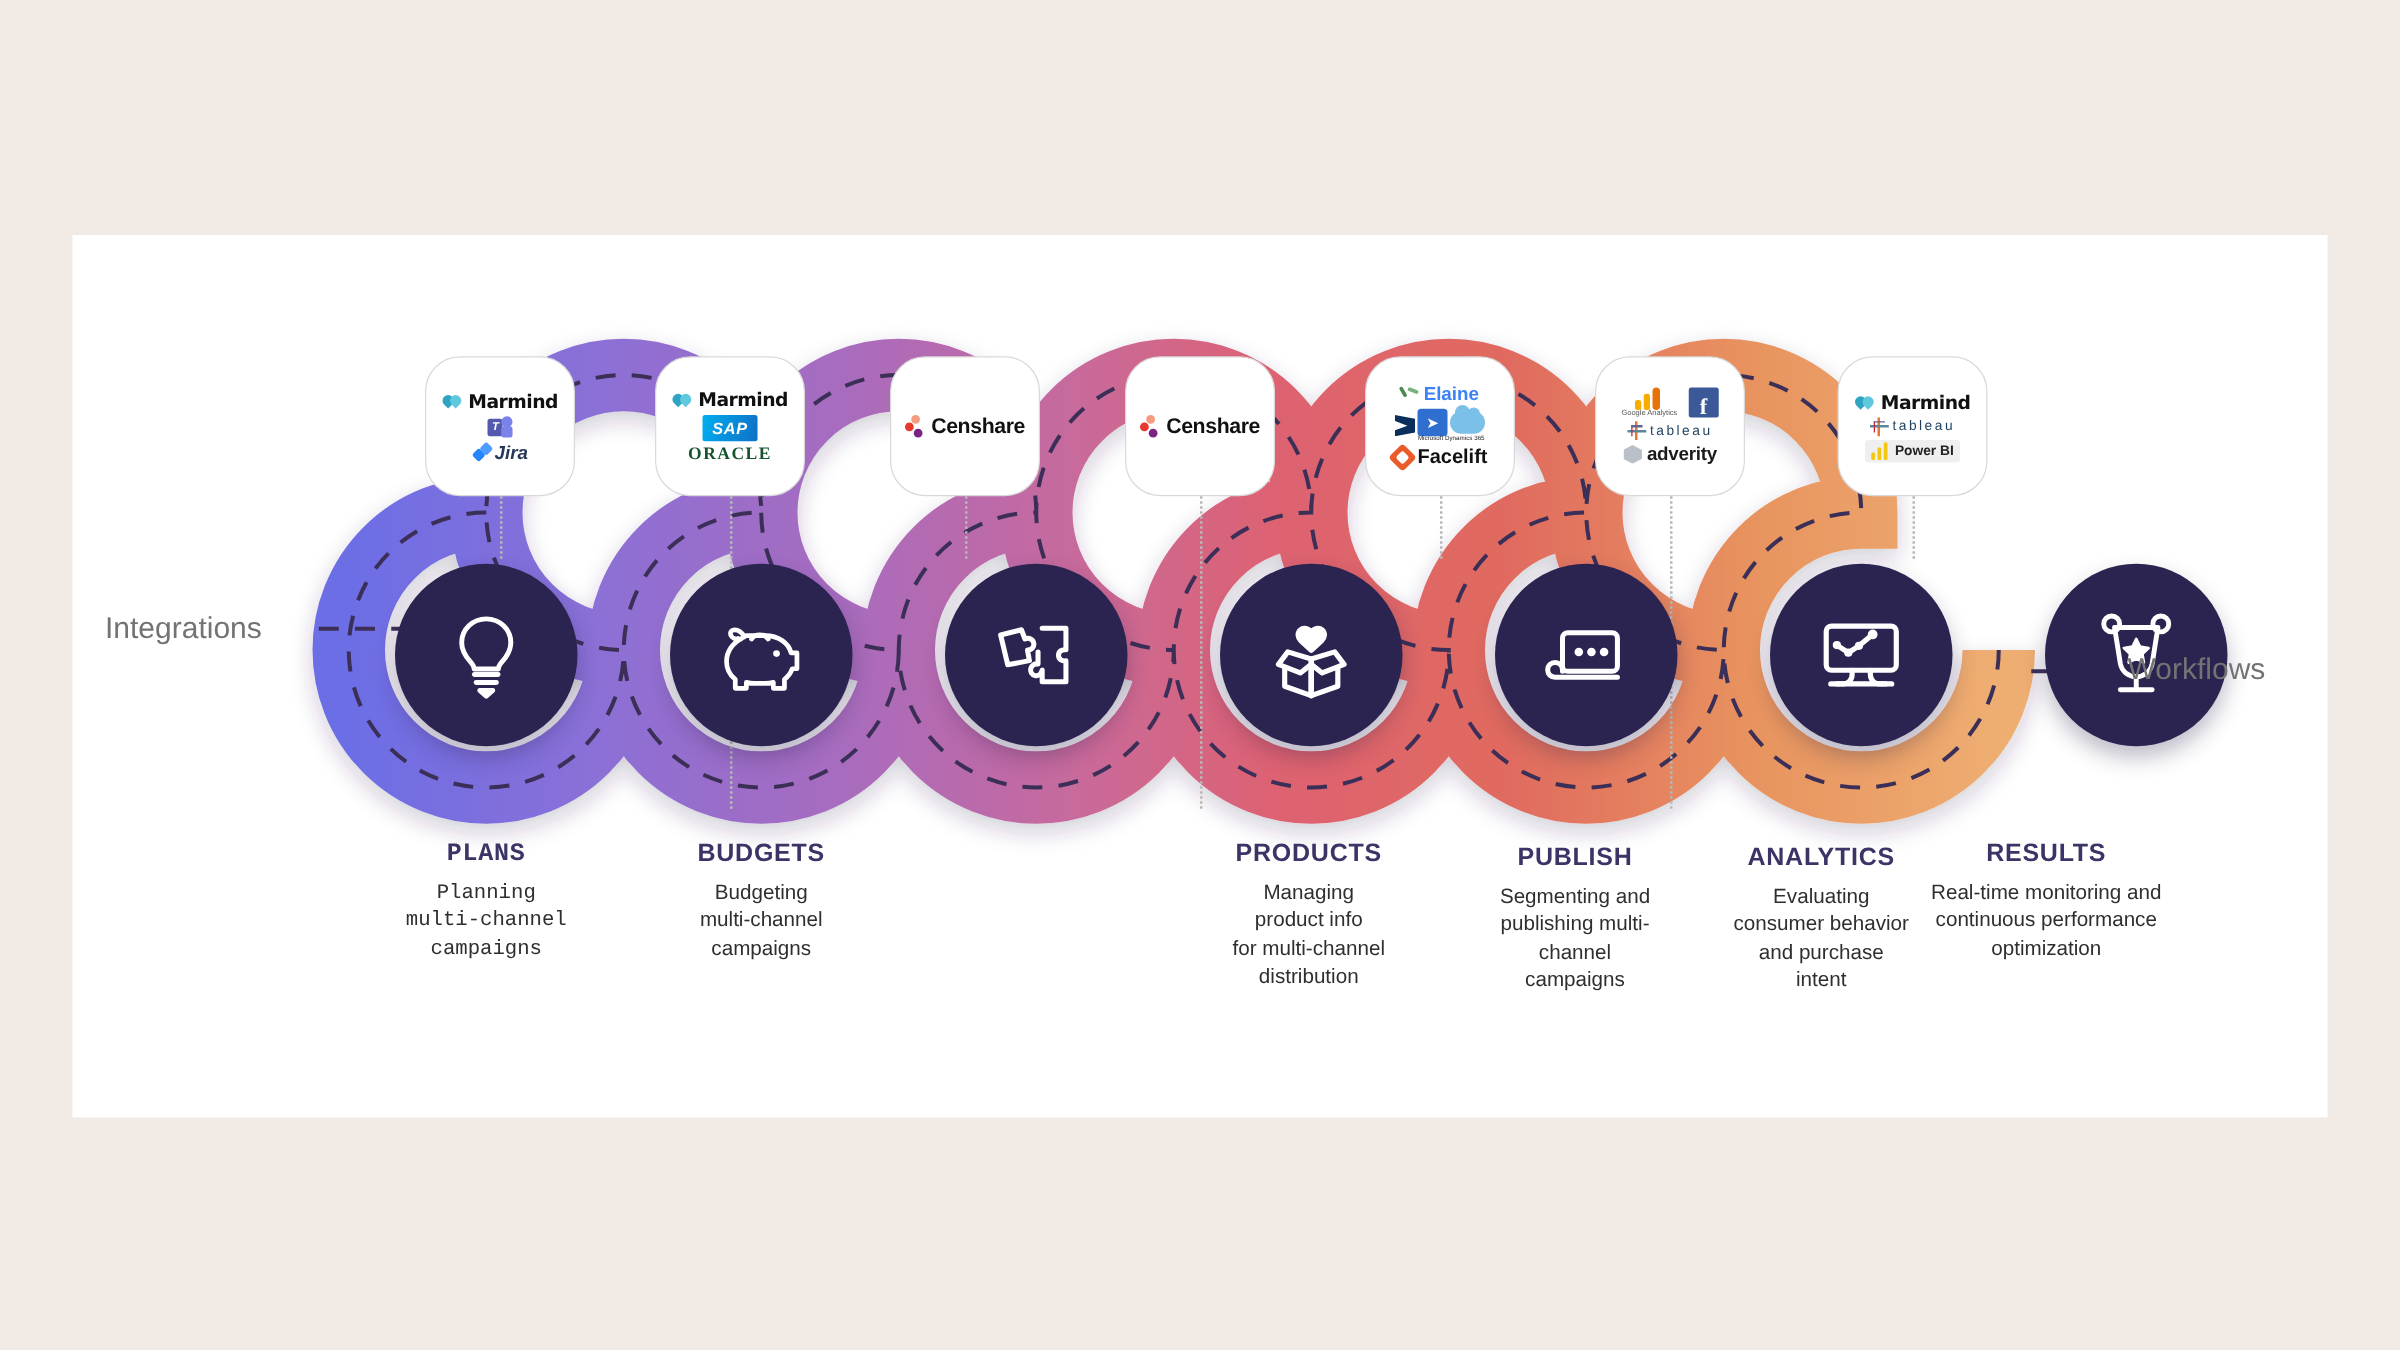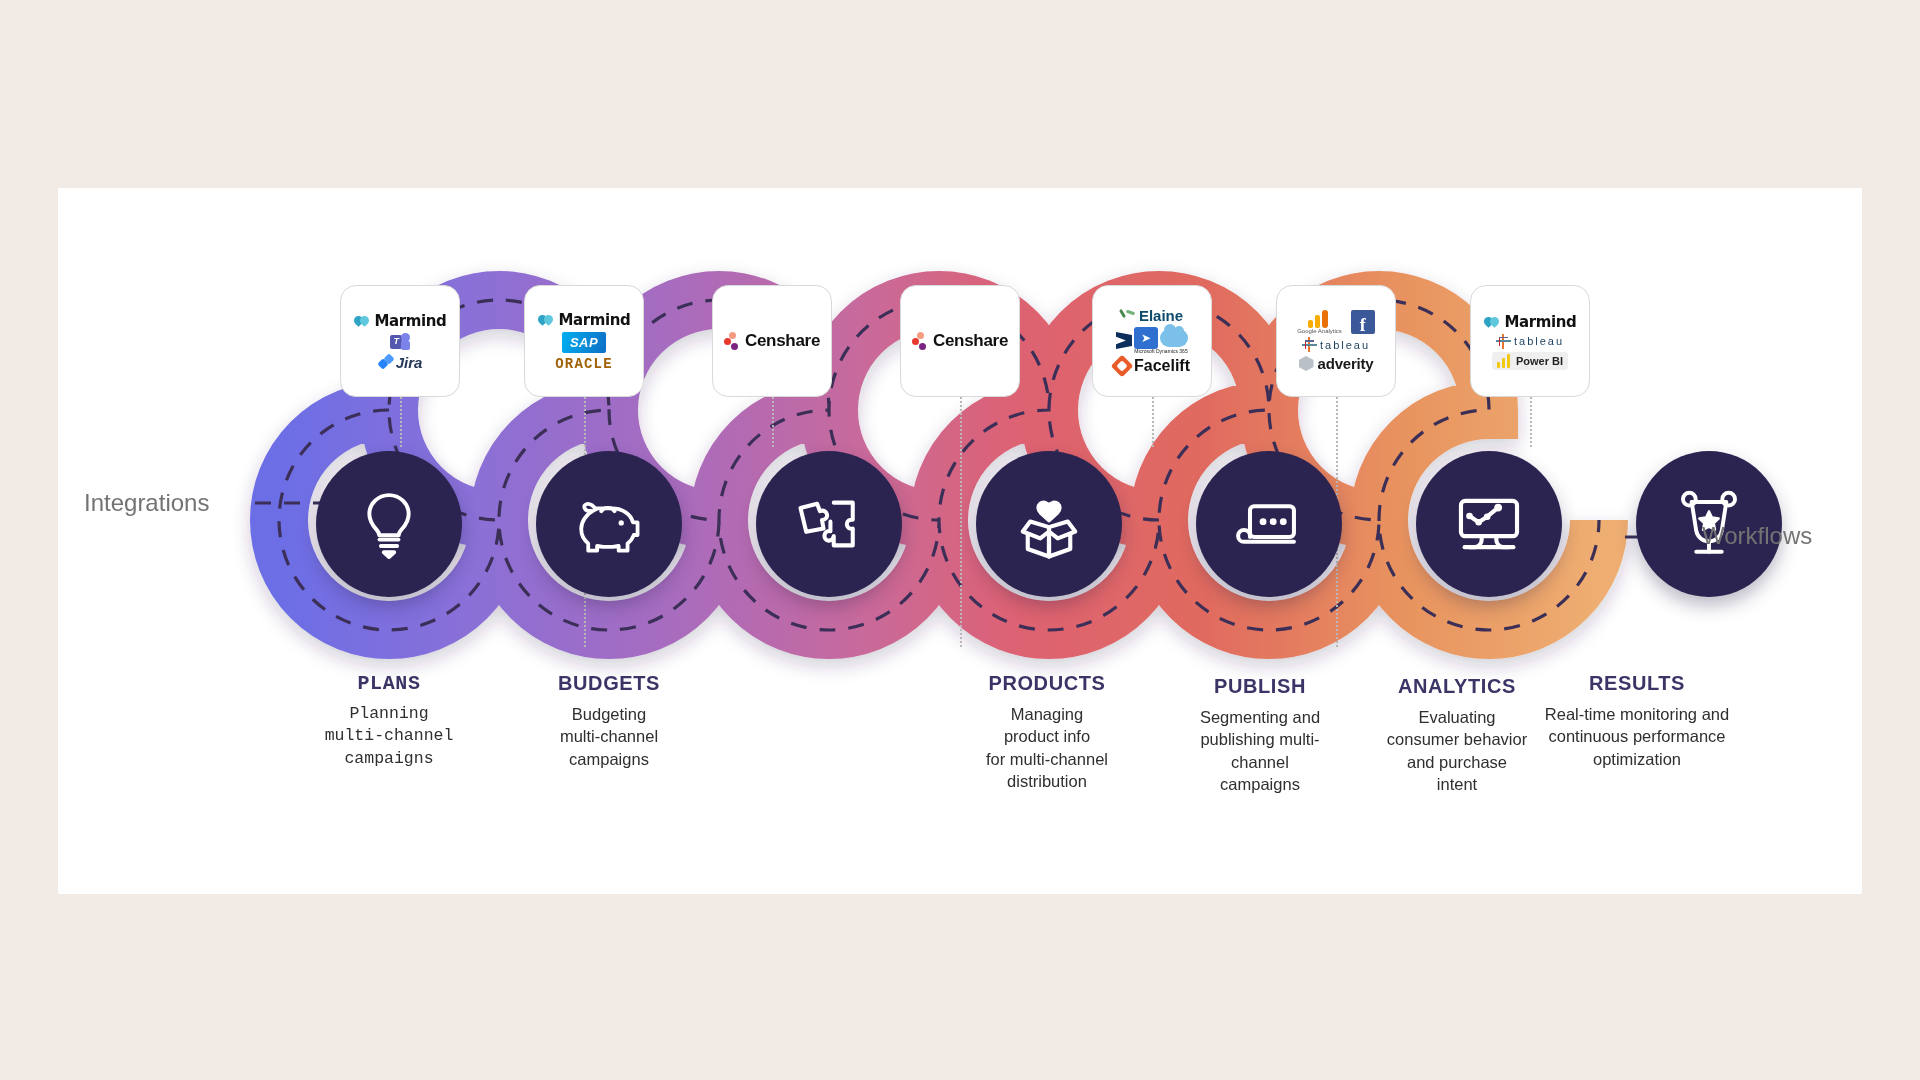--- a/index.html
+++ b/index.html
@@ -16,21 +16,21 @@
     position:absolute;left:58px;top:188px;width:1804px;height:706px;
     background:#ffffff;
   }
 
   
   .logo-card{
     position:absolute;
     width:120px;height:112px;
     background:#fff;
     border:1.6px solid #d9d9d9;
-    border-radius:16px;
+    border-radius:28px;
     box-sizing:border-box;
     display:flex;flex-direction:column;
     align-items:center;justify-content:center;
     gap:3px;
     padding:5px 4px;
   }
   .logo-row{display:flex;align-items:center;justify-content:center;gap:4px;}
 
   
   .lg-marmind{display:flex;align-items:center;gap:4px;}
@@ -64,40 +64,40 @@
   
   .lg-sap{
     width:44px;height:21px;border-radius:2px;
     background:linear-gradient(105deg,#00aeef 0%,#0f6fc6 100%);
     color:#fff;font-size:13px;font-weight:bold;font-style:italic;
     display:flex;align-items:center;justify-content:center;
     letter-spacing:.5px;
   }
   
   .lg-oracle{
-    color:#a16207;font-size:14px;font-weight:bold;letter-spacing:1.2px;
-    border-bottom:none;font-family:Liberation Mono, monospace;
+    color:#14532d;font-size:14px;font-weight:bold;letter-spacing:1.2px;
+    border-bottom:none;font-family:Liberation Serif, serif;
   }
 
   
   .lg-censhare{display:flex;align-items:center;gap:5px;}
   .lg-censhare .dots{position:relative;width:16px;height:18px;}
   .lg-censhare .dots i{position:absolute;border-radius:50%;display:block;}
   .lg-censhare .dots i.d1{left:5px;top:0;width:7px;height:7px;background:#f59b7f;}
   .lg-censhare .dots i.d2{left:0;top:6px;width:7px;height:7px;background:#e8392f;}
   .lg-censhare .dots i.d3{left:7px;top:11px;width:7px;height:7px;background:#7b2382;}
   .lg-censhare span{font-size:17px;font-weight:bold;color:#111;letter-spacing:-.3px;}
 
   
   .lg-elaine{display:flex;align-items:center;gap:3px;}
   .lg-elaine .sw{position:relative;width:15px;height:14px;}
   .lg-elaine .sw b{position:absolute;display:block;background:#4a8a4f;border-radius:2px;}
   .lg-elaine .sw b.s1{left:0;top:1px;width:3px;height:9px;transform:rotate(-30deg);}
   .lg-elaine .sw b.s2{left:5px;top:3px;width:9px;height:3px;transform:rotate(20deg);background:#76b37a;}
-  .lg-elaine span{font-size:15px;font-weight:bold;color:#0c4a6e;}
+  .lg-elaine span{font-size:15px;font-weight:bold;color:#3b82f6;}
 
   
   .lg-dyn{display:flex;align-items:center;gap:2px;}
   .lg-dyn .dmark{
     width:16px;height:17px;background:#0b2e5c;
     clip-path:polygon(0 0,100% 18%,100% 82%,0 100%,0 72%,62% 50%,0 28%);
   }
   .lg-dyn .dbox{
     width:24px;height:22px;background:#2f6fd0;border-radius:3px;
     display:flex;align-items:center;justify-content:center;color:#fff;font-size:12px;

